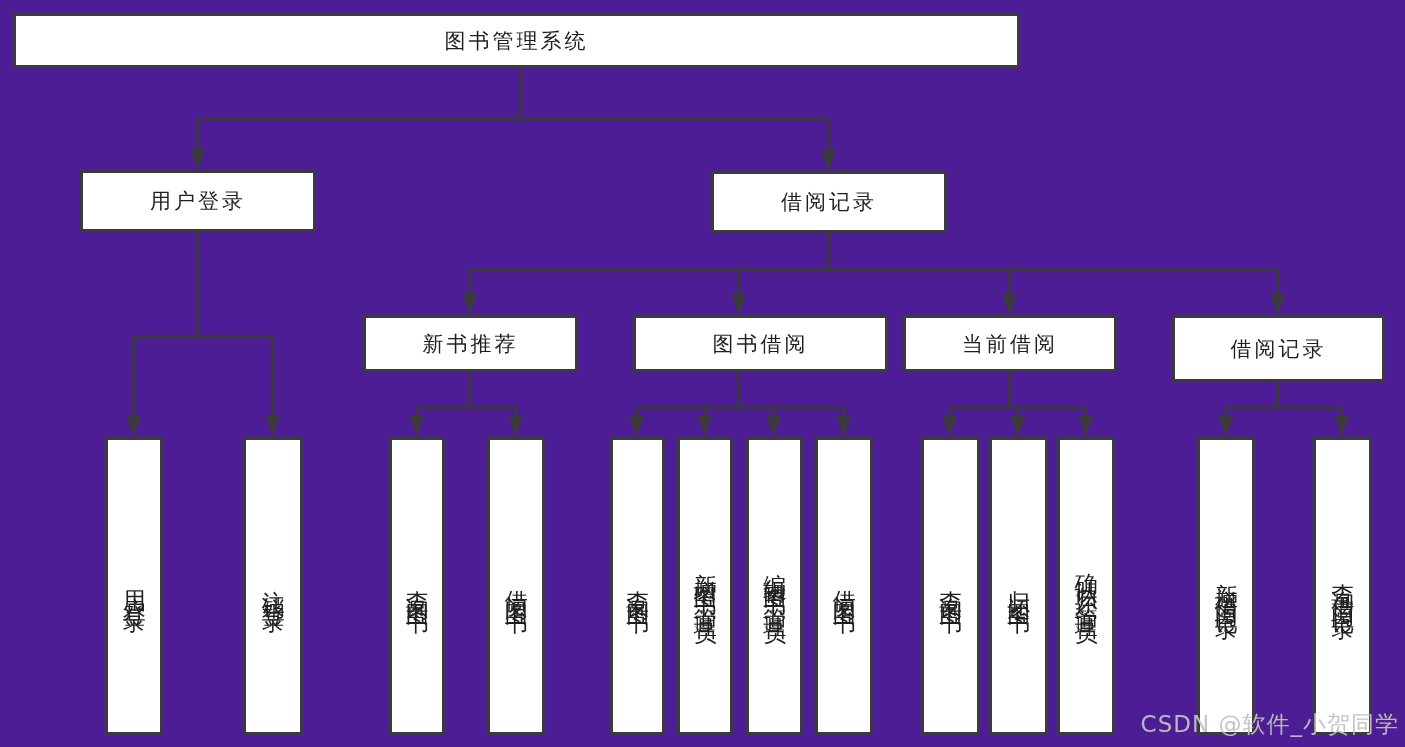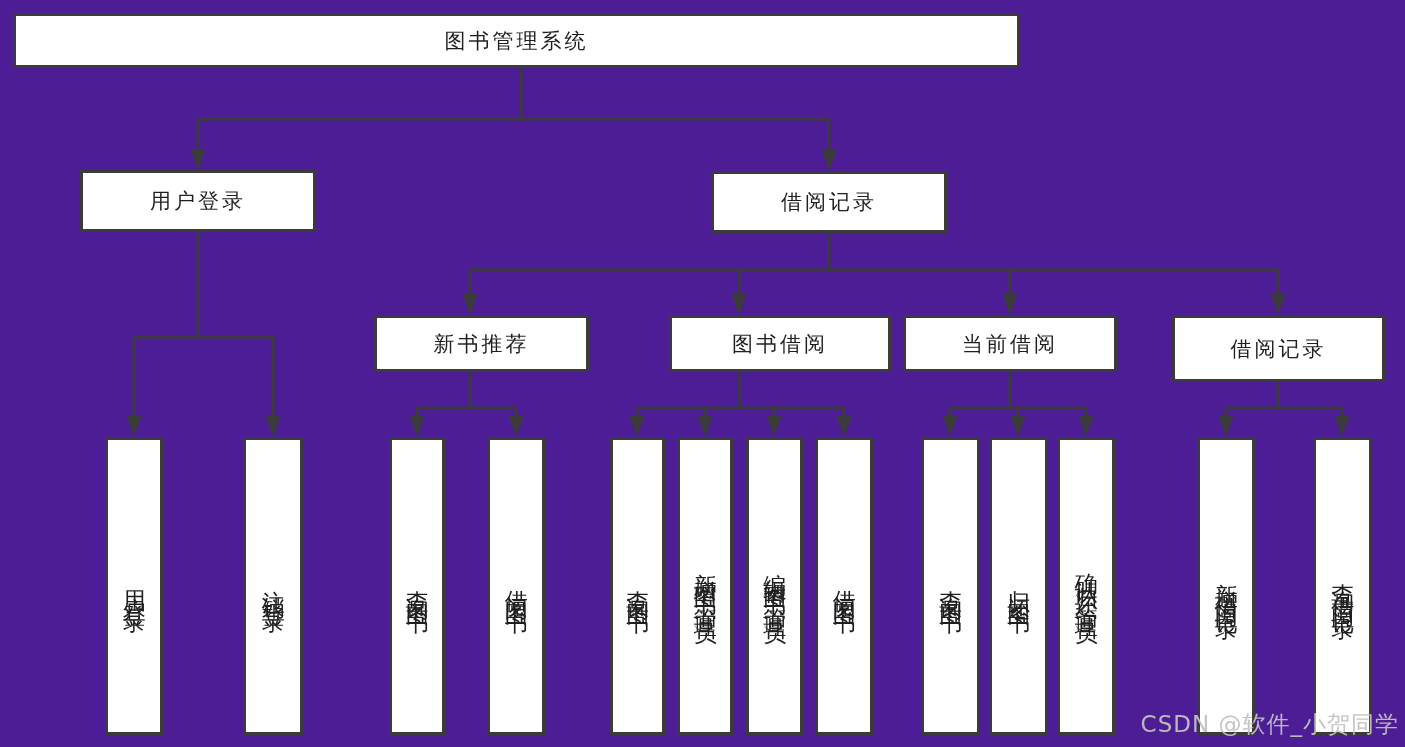--- a/index.html
+++ b/index.html
@@ -94,24 +94,24 @@
     <span class="lbl">图书管理系统</span>
   </div>
 
   <div class="node" style="left:80px;top:170px;width:236px;height:62px">
     <span class="lbl">用户登录</span>
   </div>
   <div class="node" style="left:711px;top:171px;width:236px;height:62px">
     <span class="lbl">借阅记录</span>
   </div>
 
-  <div class="node" style="left:374px;top:315px;width:215px;height:57px">
+  <div class="node" style="left:363px;top:315px;width:215px;height:57px">
     <span class="lbl">新书推荐</span>
   </div>
-  <div class="node" style="left:669px;top:315px;width:222px;height:57px">
+  <div class="node" style="left:633px;top:315px;width:255px;height:57px">
     <span class="lbl">图书借阅</span>
   </div>
   <div class="node" style="left:903px;top:315px;width:214px;height:57px">
     <span class="lbl">当前借阅</span>
   </div>
   <div class="node" style="left:1172px;top:315px;width:213px;height:67px">
     <span class="lbl">借阅记录</span>
   </div>
 
   <div class="node leaf" style="left:105px;top:437px;width:58px;height:298px">

